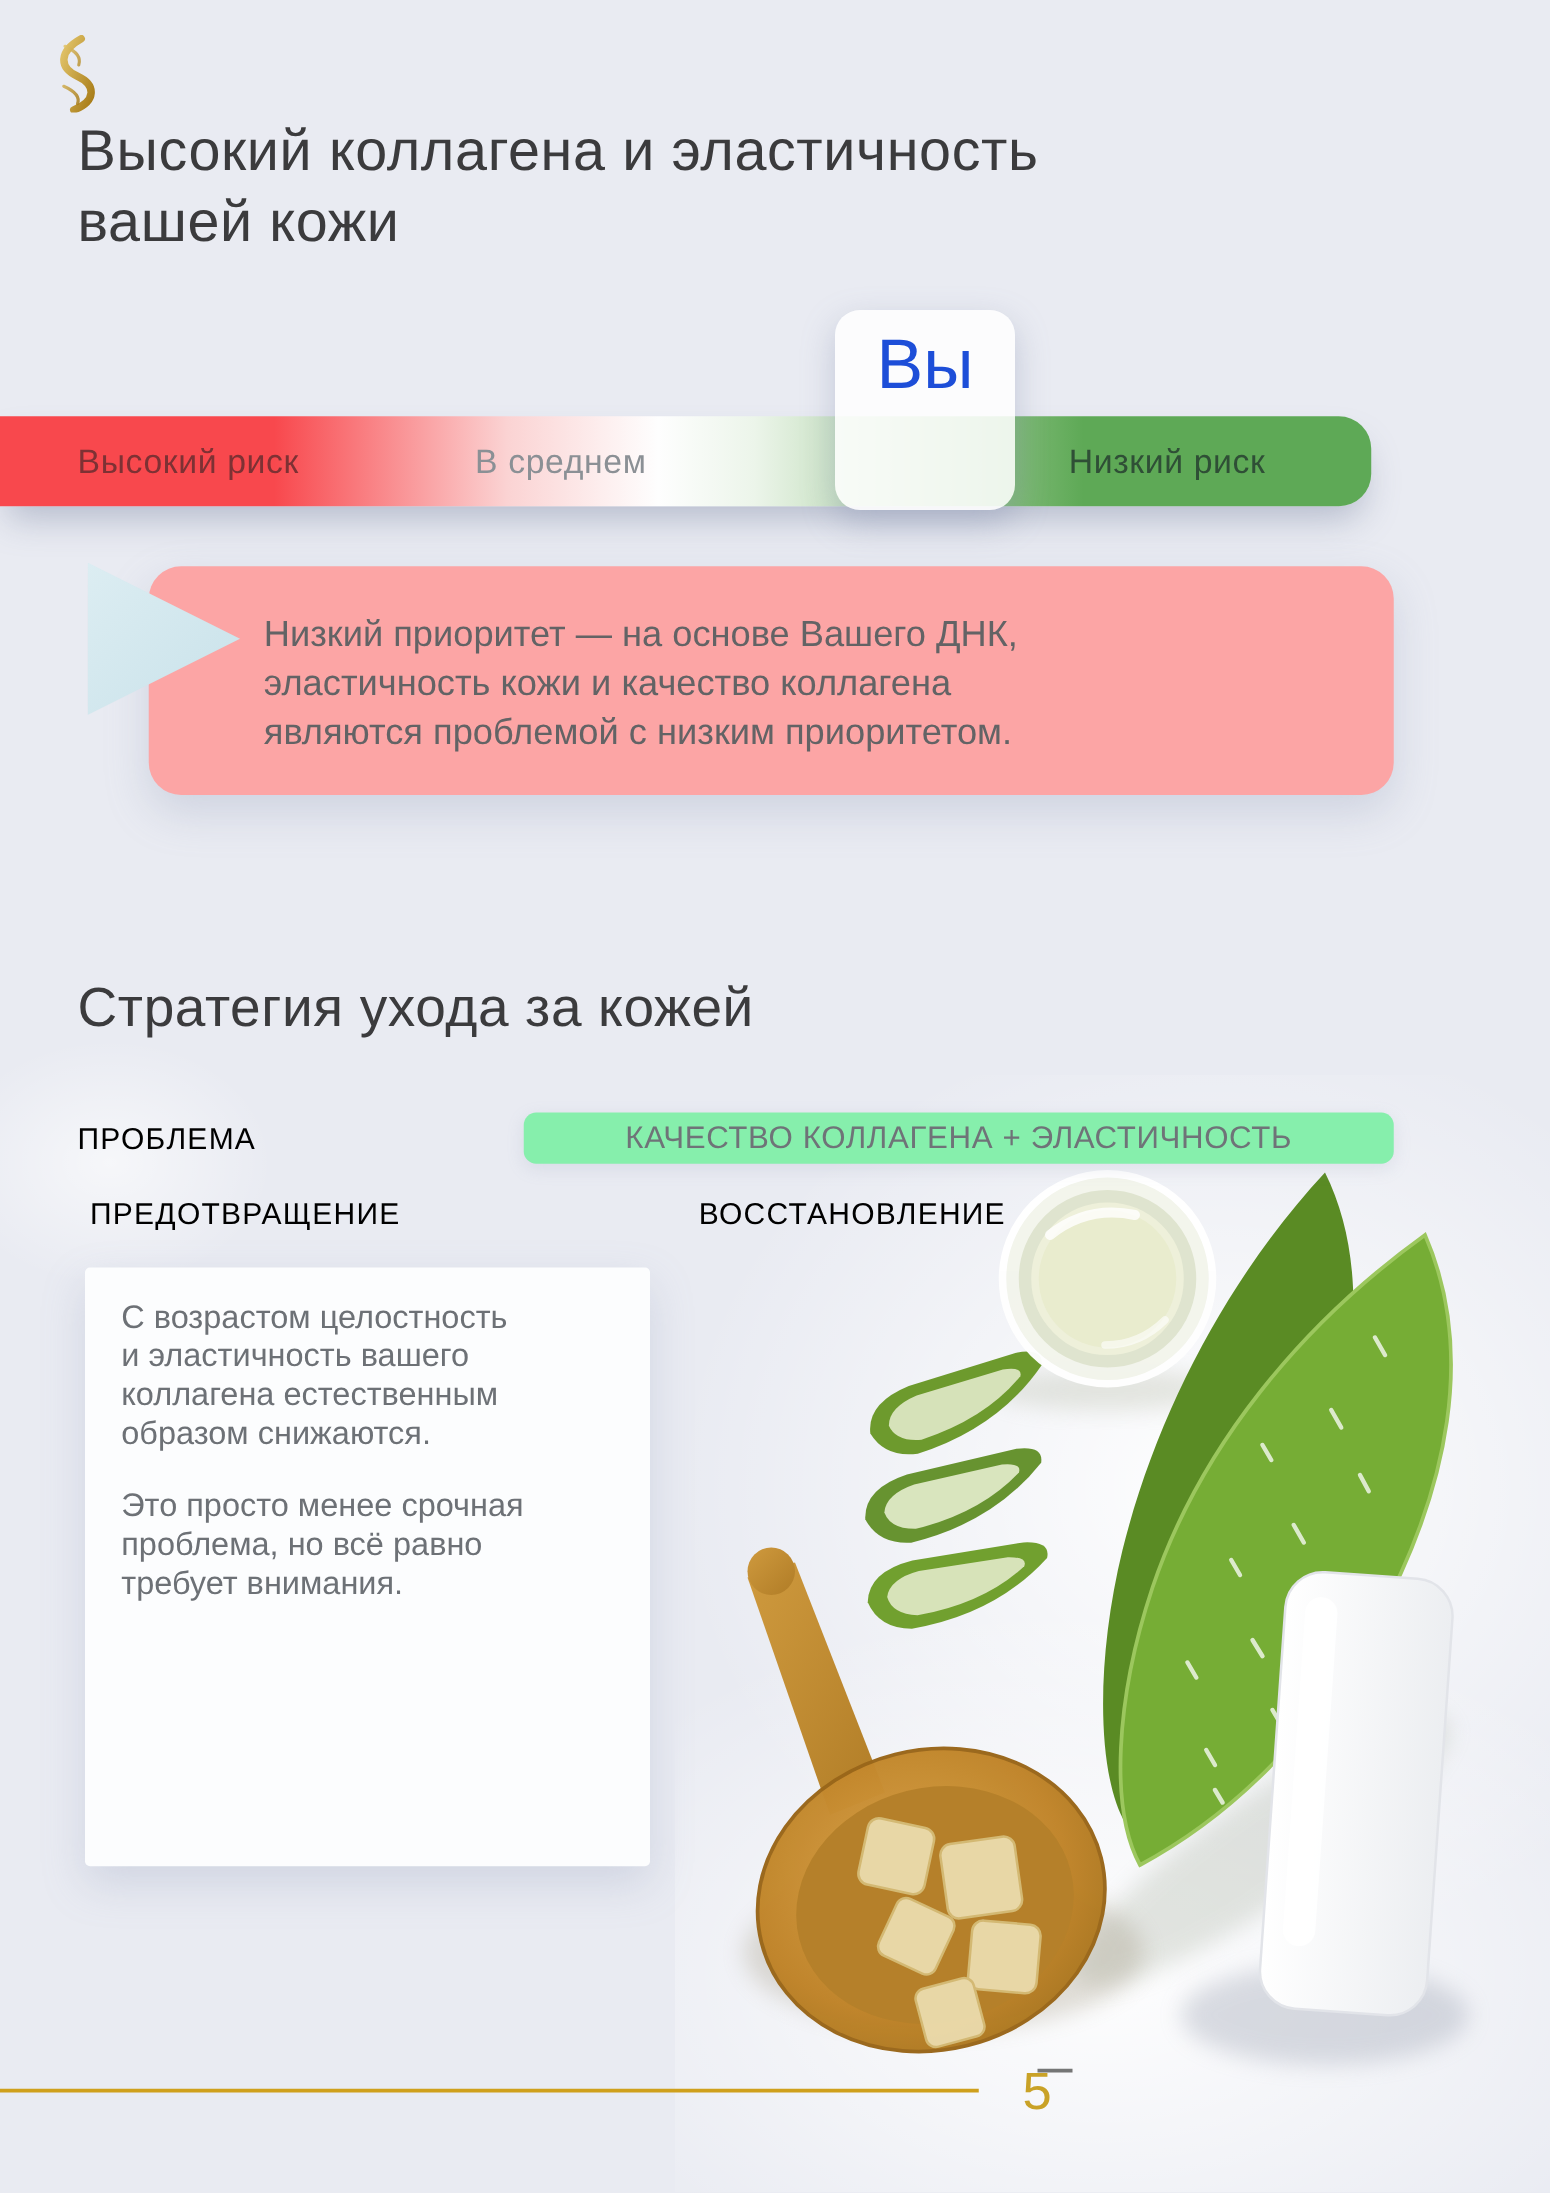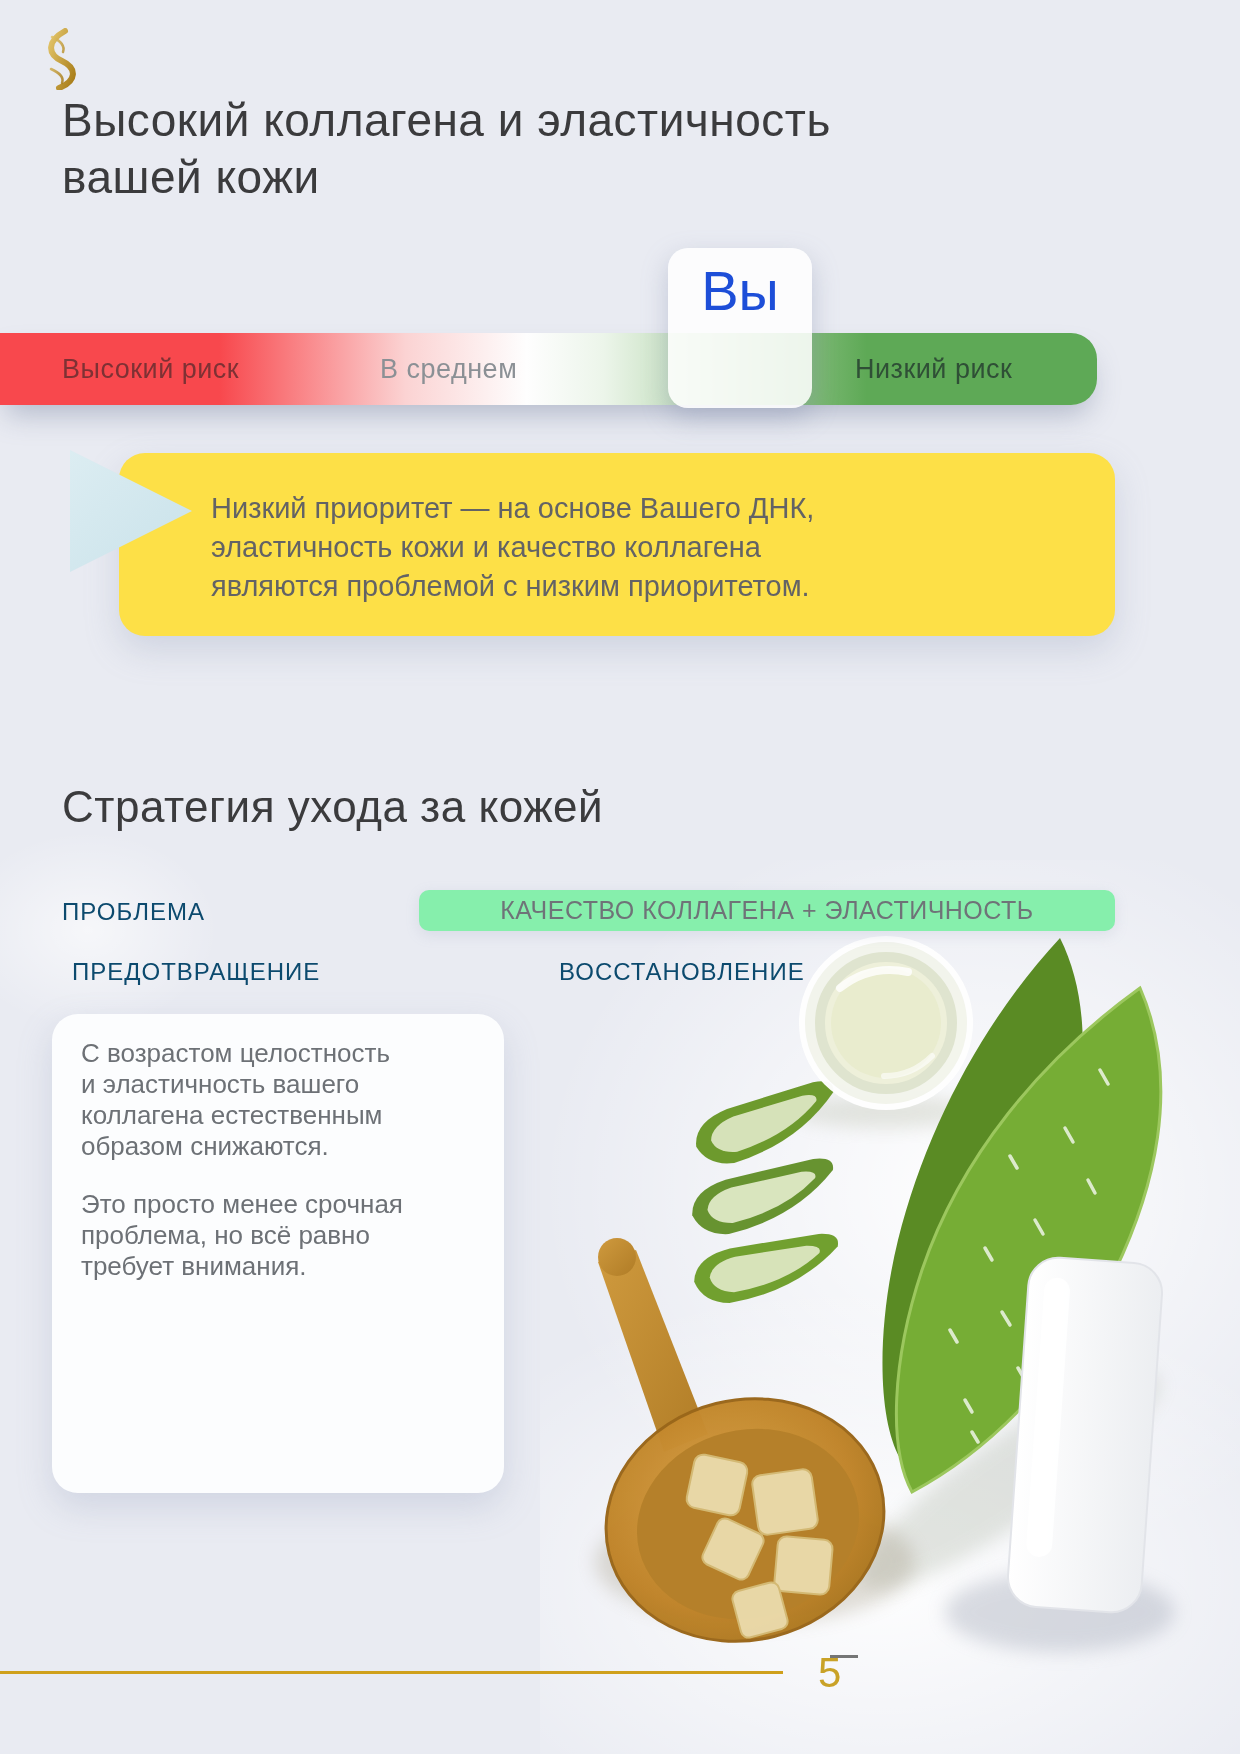--- a/index.html
+++ b/index.html
@@ -53,53 +53,53 @@
   
   .callout-triangle{
     left:70px;top:450px;width:122px;height:122px;
     background:linear-gradient(135deg,#dcedf2,#c9e2ea);
     clip-path:polygon(0 0,100% 50%,0 100%);
     filter:drop-shadow(0 10px 10px rgba(140,150,170,.35));
     z-index:4;
   }
   .callout-card{
     left:119px;top:453px;width:996px;height:183px;
-    background:#fde047;border-radius:26px;
+    background:#fca5a5;border-radius:26px;
     box-shadow:0 14px 34px rgba(140,150,180,.28);
     z-index:3;box-sizing:border-box;
     padding:36px 40px 0 92px;
   }
   .callout-card p{
     margin:0;font-size:29px;line-height:39px;font-weight:300;color:#636365;
   }
 
   
   .section-title{
     left:62px;top:780px;margin:0;
     font-size:44px;line-height:54px;font-weight:200;color:#3b3b3d;
     z-index:3;letter-spacing:.5px;
   }
   .row-label{
-    font-size:24px;letter-spacing:1px;color:#0c4a6e;font-weight:400;z-index:3;
+    font-size:24px;letter-spacing:1px;color:#000000;font-weight:400;z-index:3;
   }
   .lbl-problem{left:62px;top:898px;}
   .lbl-prevention{left:62px;top:958px;margin-left:10px;}
   .lbl-restoration{left:559px;top:958px;}
   .problem-pill{
     left:419px;top:890px;width:696px;height:41px;
     background:#86efac;border-radius:10px;
     box-shadow:0 4px 14px rgba(140,150,180,.18);
     text-align:center;line-height:41px;
     font-size:25px;letter-spacing:.5px;color:#6f7378;z-index:3;
   }
 
   
   .body-card{
-    left:52px;top:1014px;width:452px;height:479px;
-    background:#fcfdfe;border-radius:26px;
+    left:68px;top:1014px;width:452px;height:479px;
+    background:#fcfdfe;border-radius:4px;
     box-shadow:0 14px 34px rgba(140,150,180,.26);
     z-index:3;box-sizing:border-box;
     padding:24px 20px 0 29px;
   }
   .body-card p{
     margin:0 0 27px 0;
     font-size:26px;line-height:31px;font-weight:300;color:#6d7176;
   }
 
   

